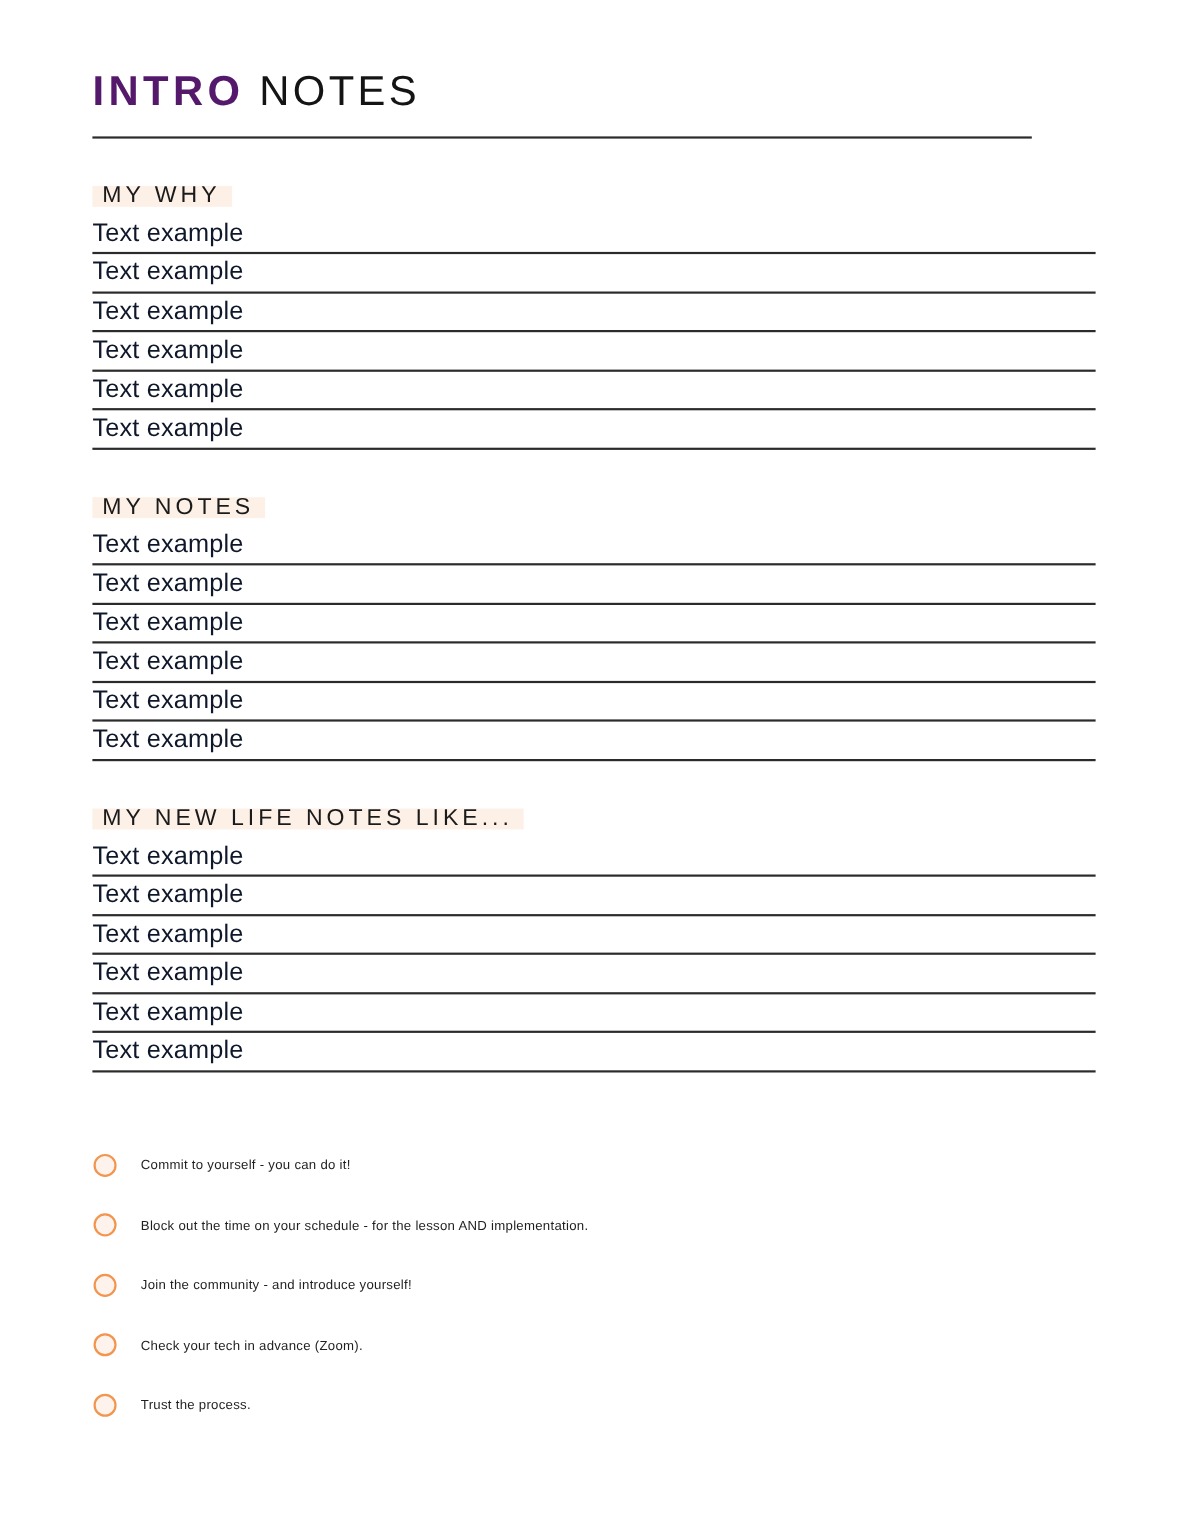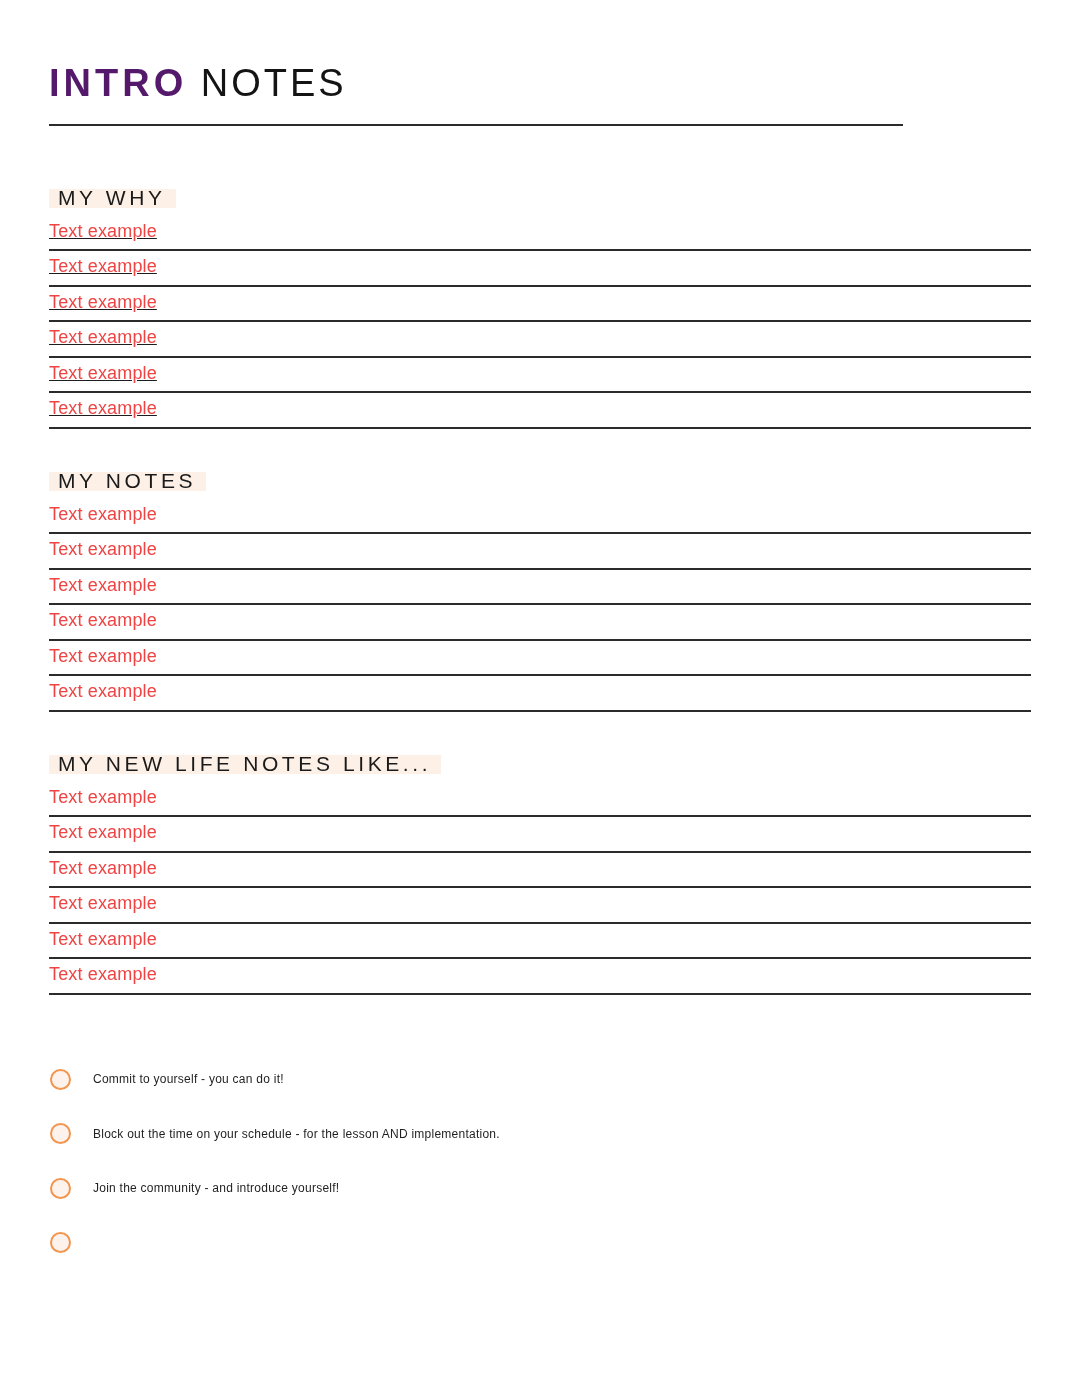--- a/index.html
+++ b/index.html
@@ -14,21 +14,21 @@
     color: #1d1d1d;
     overflow: hidden;
     position: relative;
   }
 
   .page {
     position: relative;
     width: 1080px;
     height: 1084px;
     box-sizing: border-box;
-    padding: 0 49px;
+    padding: 0 84px;
   }
 
   
   .title-block {
     padding-top: 64px;
   }
   .page-title {
     font-size: 38px;
     letter-spacing: 2.5px;
     line-height: 1.05;
@@ -49,22 +49,21 @@
     height: 2px;
     background: #2b2b2b;
     width: 854px;
   }
 
   
   .section {
     margin-top: 40px;
   }
   .section.first {
-    margin-top: 60px;
-    text-decoration: underline;
+    margin-top: 40px;
   }
   .section-heading {
     position: relative;
     display: inline-block;
     padding: 0 10px 0 9px;
     margin-left: 0px;
     margin-bottom: 5px;
   }
   .section-heading .hl-band {
     position: absolute;
@@ -87,22 +86,22 @@
 
   .lines {
     margin-top: 1px;
   }
   .line-row {
     border-bottom: 2px solid #2b2b2b;
     height: 33.5px;
     line-height: 30px;
   }
   .line-row .line-text {
-    font-size: 18px;
-    color: #ef4444;
+    font-size: 23px;
+    color: #0f172a;
     letter-spacing: 0.15px;
   }
 
   
   .checklist {
     margin-top: 57px;
   }
   .check-item {
     display: flex;
     align-items: center;
@@ -191,16 +190,21 @@
     <div class="check-item">
       <span class="check-box"></span>
       <span class="check-label">Block out the time on your schedule - for the lesson AND implementation.</span>
     </div>
     <div class="check-item">
       <span class="check-box"></span>
       <span class="check-label">Join the community - and introduce yourself!</span>
     </div>
     <div class="check-item">
       <span class="check-box"></span>
+      <span class="check-label">Check your tech in advance (Zoom).</span>
+    </div>
+    <div class="check-item">
+      <span class="check-box"></span>
+      <span class="check-label">Trust the process.</span>
     </div>
   </div>
 
 </div>
 
 </body></html>

